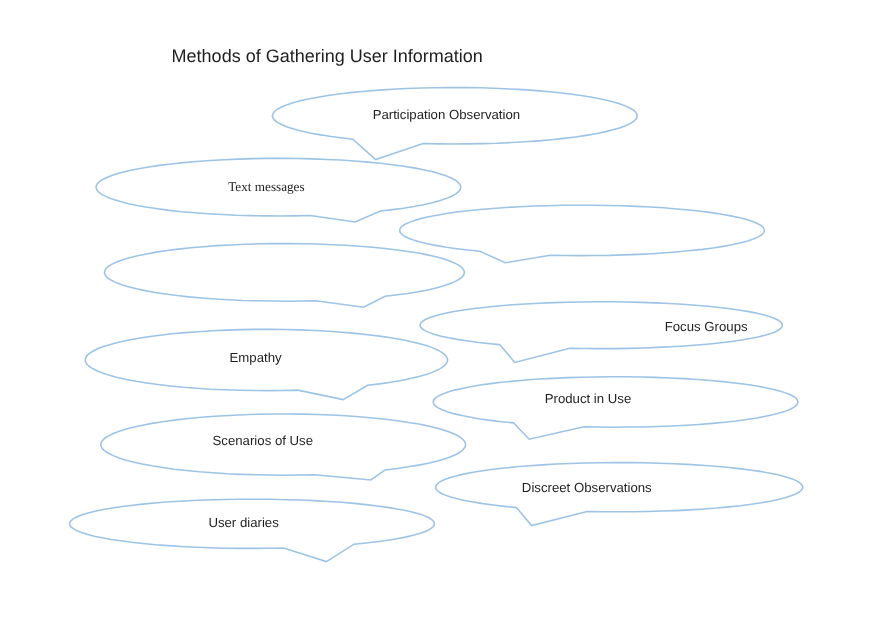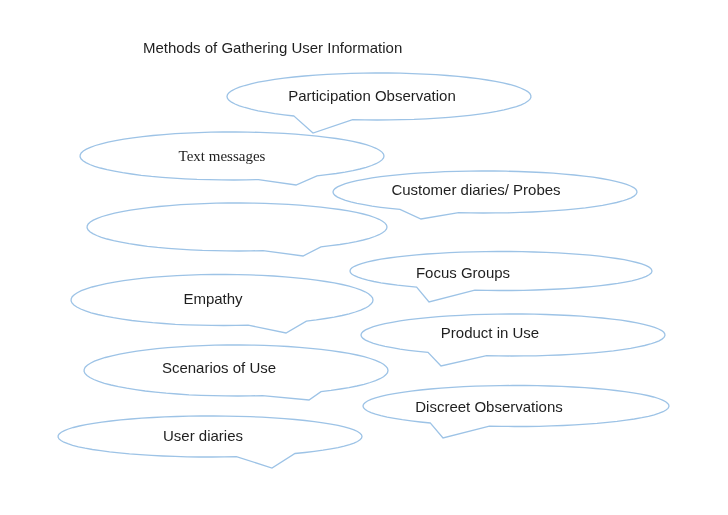--- a/index.html
+++ b/index.html
@@ -24,21 +24,21 @@
     position: absolute;
     left: 0;
     top: 0;
   }
   .bubble-label {
     position: absolute;
     width: 320px;
     height: 22px;
     line-height: 22px;
     text-align: center;
-    font-size: 15px;
+    font-size: 11px;
     color: #1f1f1f;
     white-space: nowrap;
     pointer-events: none;
   }
 </style>
 </head>
 <body>
 
 <div class="canvas">
   <div class="page-title">Methods of Gathering User Information</div>
@@ -51,20 +51,19 @@
       <path d="M416.6 287.2L406.7 286.2L397.4 285.2L388.8 284.0L380.9 282.8L373.9 281.5L367.7 280.2L362.3 278.7L357.9 277.2L354.5 275.7L352.0 274.2L350.5 272.6L350.0 271.0L350.5 269.4L352.0 267.8L354.5 266.3L357.9 264.8L362.3 263.3L367.7 261.8L373.9 260.5L380.9 259.2L388.8 258.0L397.4 256.8L406.7 255.8L416.6 254.8L427.0 254.0L438.0 253.3L449.4 252.7L461.1 252.2L473.1 251.8L485.2 251.6L497.5 251.5L509.8 251.5L522.0 251.7L534.1 252.0L546.0 252.4L557.6 252.9L568.8 253.6L579.5 254.3L589.8 255.2L599.4 256.2L608.4 257.3L616.7 258.5L624.2 259.7L630.9 261.1L636.7 262.5L641.7 263.9L645.7 265.4L648.7 266.9L650.8 268.5L651.8 270.1L651.9 271.7L651.0 273.3L649.1 274.8L646.2 276.4L642.3 277.9L637.5 279.3L631.8 280.8L625.2 282.1L617.8 283.4L609.6 284.5L600.7 285.6L591.2 286.6L581.0 287.5L570.3 288.3L559.2 289.0L547.7 289.5L535.8 290.0L523.8 290.3L511.5 290.5L499.2 290.5L487.0 290.4L474.8 290.2L429 302Z" fill="#ffffff" stroke="#9dc3e6" stroke-width="1.3" stroke-linejoin="miter"></path>
       <path d="M248.2 325.1L236.0 325.4L223.8 325.5L211.5 325.4L199.2 325.2L187.2 324.8L175.3 324.3L163.8 323.5L152.7 322.7L142.0 321.6L131.8 320.5L122.3 319.1L113.4 317.7L105.2 316.2L97.8 314.5L91.2 312.8L85.5 310.9L80.7 309.0L76.8 307.0L73.9 305.0L72.0 303.0L71.1 300.9L71.2 298.8L72.2 296.7L74.3 294.7L77.3 292.7L81.3 290.7L86.3 288.8L92.1 287.0L98.8 285.3L106.3 283.6L114.6 282.1L123.6 280.7L133.2 279.4L143.5 278.2L154.2 277.2L165.4 276.4L177.0 275.7L188.9 275.1L201.0 274.7L213.2 274.5L225.5 274.5L237.8 274.6L249.9 274.9L261.9 275.4L273.6 276.0L285.0 276.8L296.0 277.8L306.4 278.9L316.3 280.1L325.6 281.5L334.2 282.9L342.1 284.5L349.1 286.2L355.3 288.0L360.7 289.9L365.1 291.8L368.5 293.8L371.0 295.9L372.5 297.9L373.0 300.0L372.5 302.1L371.0 304.1L368.5 306.2L365.1 308.2L360.7 310.1L355.3 312.0L349.1 313.8L342.1 315.5L334.2 317.1L325.6 318.5L316.3 319.9L306.4 321.1L286 333Z" fill="#ffffff" stroke="#9dc3e6" stroke-width="1.3" stroke-linejoin="miter"></path>
       <path d="M428.0 352.4L418.0 351.4L408.7 350.3L400.0 349.1L392.1 347.7L385.0 346.3L378.8 344.9L373.4 343.3L369.0 341.7L365.5 340.1L363.0 338.4L361.5 336.7L361.0 335.0L361.5 333.3L363.0 331.6L365.5 329.9L369.0 328.3L373.4 326.7L378.8 325.1L385.0 323.7L392.1 322.3L400.0 320.9L408.7 319.7L418.0 318.6L428.0 317.6L438.5 316.7L449.6 315.9L461.0 315.3L472.8 314.7L484.9 314.4L497.1 314.1L509.5 314.0L521.8 314.0L534.2 314.2L546.3 314.5L558.3 315.0L569.9 315.5L581.2 316.2L592.0 317.1L602.3 318.0L612.1 319.1L621.1 320.2L629.4 321.5L637.0 322.9L643.7 324.3L649.6 325.8L654.6 327.4L658.6 329.0L661.7 330.6L663.8 332.3L664.8 334.0L664.9 335.7L664.0 337.4L662.0 339.1L659.1 340.8L655.2 342.4L650.4 344.0L644.6 345.5L638.0 346.9L630.6 348.3L622.3 349.6L613.4 350.8L603.8 351.8L593.5 352.8L582.8 353.7L571.6 354.4L560.0 355.0L548.1 355.4L535.9 355.8L523.6 355.9L511.2 356.0L498.9 355.9L486.6 355.7L441 366Z" fill="#ffffff" stroke="#9dc3e6" stroke-width="1.3" stroke-linejoin="miter"></path>
       <path d="M262.4 395.6L250.1 395.9L237.8 396.0L225.4 395.9L213.1 395.7L200.9 395.3L189.0 394.8L177.4 394.0L166.2 393.2L155.5 392.1L145.2 391.0L135.6 389.6L126.7 388.2L118.4 386.7L111.0 385.0L104.4 383.3L98.6 381.4L93.8 379.5L89.9 377.5L87.0 375.5L85.0 373.5L84.1 371.4L84.2 369.3L85.2 367.2L87.3 365.2L90.4 363.2L94.4 361.2L99.4 359.3L105.3 357.5L112.0 355.8L119.6 354.1L127.9 352.6L136.9 351.2L146.7 349.9L157.0 348.7L167.8 347.7L179.1 346.9L190.7 346.2L202.7 345.6L214.8 345.2L227.2 345.0L239.5 345.0L251.9 345.1L264.1 345.4L276.2 345.9L288.0 346.5L299.4 347.3L310.5 348.3L321.0 349.4L331.0 350.6L340.3 352.0L349.0 353.4L356.9 355.0L364.0 356.7L370.2 358.5L375.6 360.4L380.0 362.3L383.5 364.3L386.0 366.4L387.5 368.4L388.0 370.5L387.5 372.6L386.0 374.6L383.5 376.7L380.0 378.7L375.6 380.6L370.2 382.5L364.0 384.3L356.9 386.0L349.0 387.6L340.3 389.0L331.0 390.4L321.0 391.6L309 400Z" fill="#ffffff" stroke="#9dc3e6" stroke-width="1.3" stroke-linejoin="miter"></path>
       <path d="M430.4 423.0L420.4 422.0L411.0 420.9L402.3 419.7L394.3 418.4L387.2 417.1L380.9 415.6L375.5 414.1L371.0 412.6L367.5 411.0L365.0 409.3L363.5 407.7L363.0 406.0L363.5 404.3L365.0 402.7L367.5 401.0L371.0 399.4L375.5 397.9L380.9 396.4L387.2 394.9L394.3 393.6L402.3 392.3L411.0 391.1L420.4 390.0L430.4 389.0L441.0 388.1L452.1 387.4L463.7 386.7L475.5 386.2L487.7 385.9L500.0 385.6L512.4 385.5L524.9 385.5L537.3 385.7L549.5 386.0L561.6 386.4L573.3 387.0L584.7 387.7L595.6 388.5L605.9 389.4L615.7 390.5L624.8 391.6L633.2 392.8L640.8 394.1L647.6 395.5L653.5 397.0L658.5 398.5L662.6 400.1L665.7 401.7L667.7 403.4L668.8 405.0L668.9 406.7L668.0 408.4L666.0 410.0L663.1 411.7L659.2 413.2L654.3 414.8L648.5 416.3L641.8 417.7L634.3 419.0L626.1 420.2L617.0 421.4L607.4 422.4L597.1 423.4L586.3 424.2L575.0 424.9L563.3 425.5L551.3 425.9L539.1 426.3L526.7 426.5L514.2 426.5L501.8 426.4L489.4 426.2L443 438Z" fill="#ffffff" stroke="#9dc3e6" stroke-width="1.3" stroke-linejoin="miter"></path>
       <path d="M236.4 456.7L224.1 456.9L211.8 457.0L199.4 457.0L187.1 456.8L174.9 456.4L163.0 456.0L151.4 455.4L140.2 454.7L129.5 453.9L119.2 452.9L109.6 451.9L100.7 450.7L92.4 449.5L85.0 448.2L78.4 446.8L72.6 445.3L67.8 443.7L63.9 442.2L61.0 440.5L59.0 438.9L58.1 437.2L58.2 435.5L59.2 433.9L61.3 432.2L64.4 430.6L68.4 429.0L73.4 427.5L79.3 426.0L86.0 424.6L93.6 423.3L101.9 422.1L110.9 421.0L120.7 419.9L131.0 419.0L141.8 418.2L153.1 417.5L164.7 416.9L176.7 416.5L188.8 416.2L201.2 416.0L213.5 416.0L225.9 416.1L238.1 416.4L250.2 416.7L262.0 417.2L273.4 417.9L284.5 418.6L295.0 419.5L305.0 420.5L314.3 421.6L323.0 422.8L330.9 424.1L338.0 425.4L344.2 426.9L349.6 428.4L354.0 429.9L357.5 431.5L360.0 433.2L361.5 434.8L362.0 436.5L361.5 438.2L360.0 439.8L357.5 441.5L354.0 443.1L349.6 444.6L344.2 446.1L338.0 447.6L330.9 448.9L323.0 450.2L314.3 451.4L305.0 452.5L295.0 453.5L272 468Z" fill="#ffffff" stroke="#9dc3e6" stroke-width="1.3" stroke-linejoin="miter"></path>
     </svg>
 
   <div class="bubble-label" style="left: 212px; top: 85px;">Participation Observation</div>
   <div class="bubble-label" style="left: 62px; top: 145px; font-family: Liberation Serif, serif;">Text messages</div>
-  <div class="bubble-label" style="left: 316px; top: 179px;">Customer diaries/ Probes</div>
-  <div class="bubble-label" style="left: 303px; top: 262px;">Focus Groups</div>
+  <div class="bubble-label" style="left: 303px; top: 262px; text-align: right;">Focus Groups</div>
   <div class="bubble-label" style="left: 53px; top: 288px;">Empathy</div>
   <div class="bubble-label" style="left: 330px; top: 322px;">Product in Use</div>
   <div class="bubble-label" style="left: 59px; top: 357px;">Scenarios of Use</div>
   <div class="bubble-label" style="left: 329px; top: 396px;">Discreet Observations</div>
   <div class="bubble-label" style="left: 43px; top: 425px;">User diaries</div>
 </div>
 
 </body></html>

